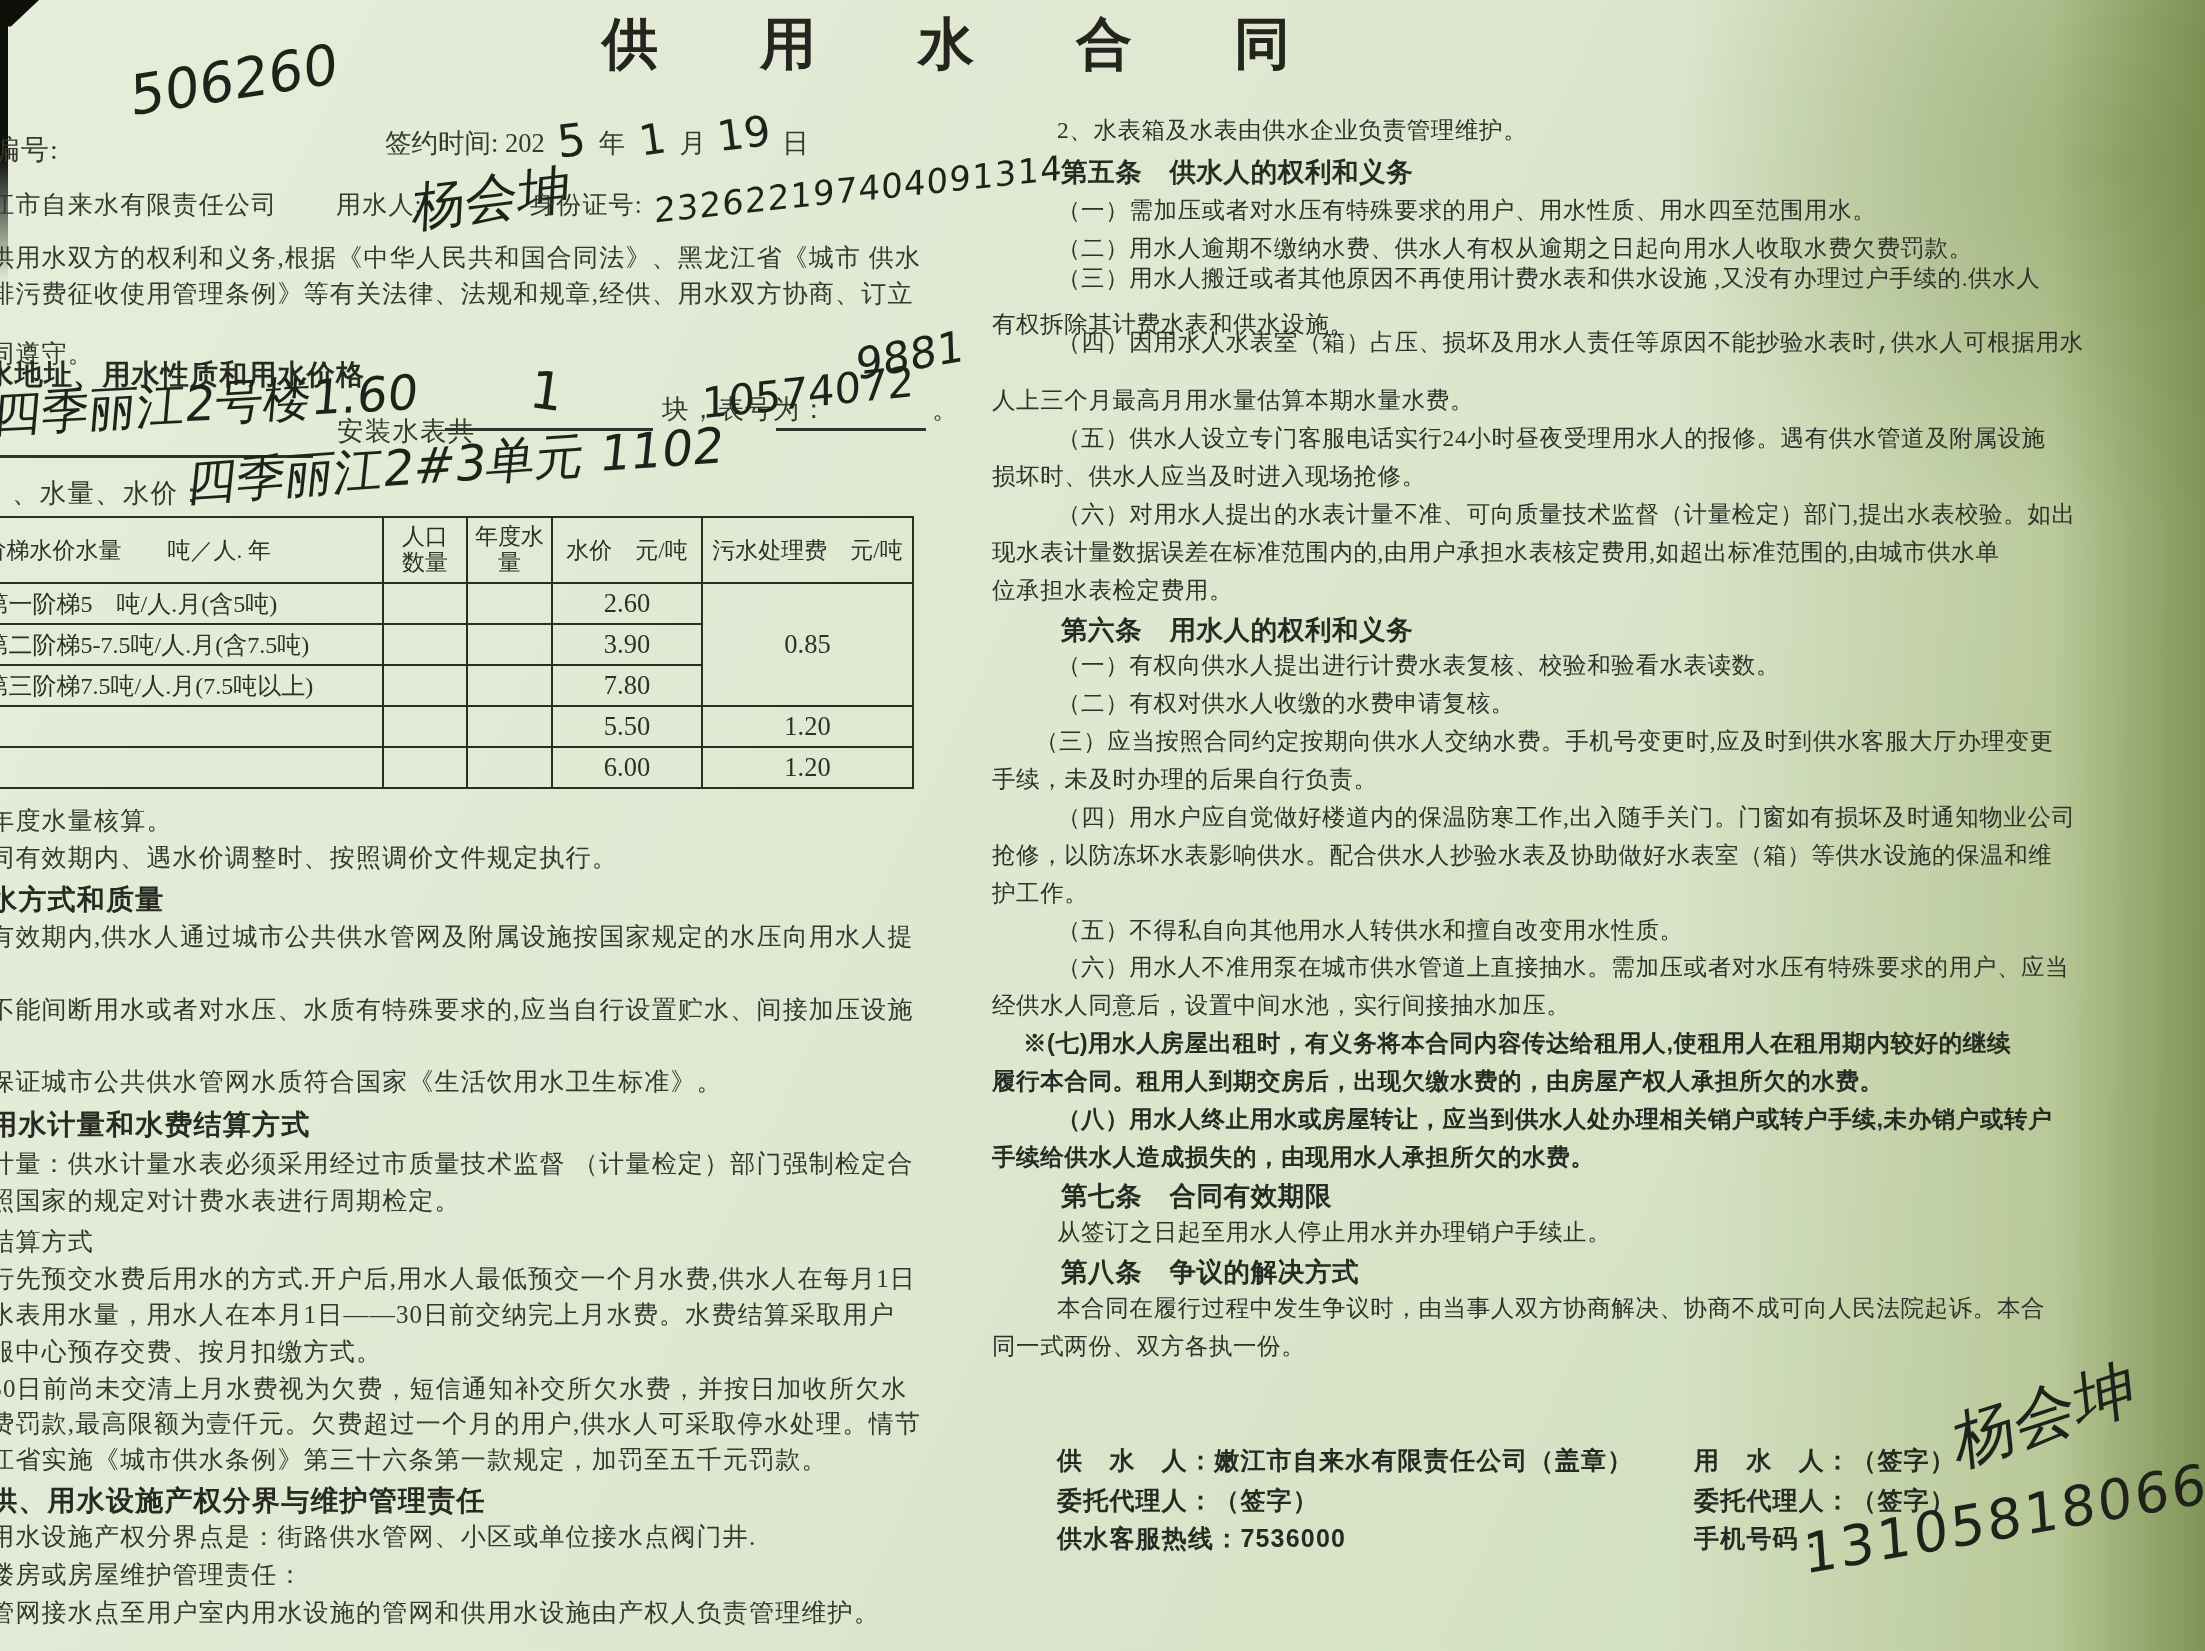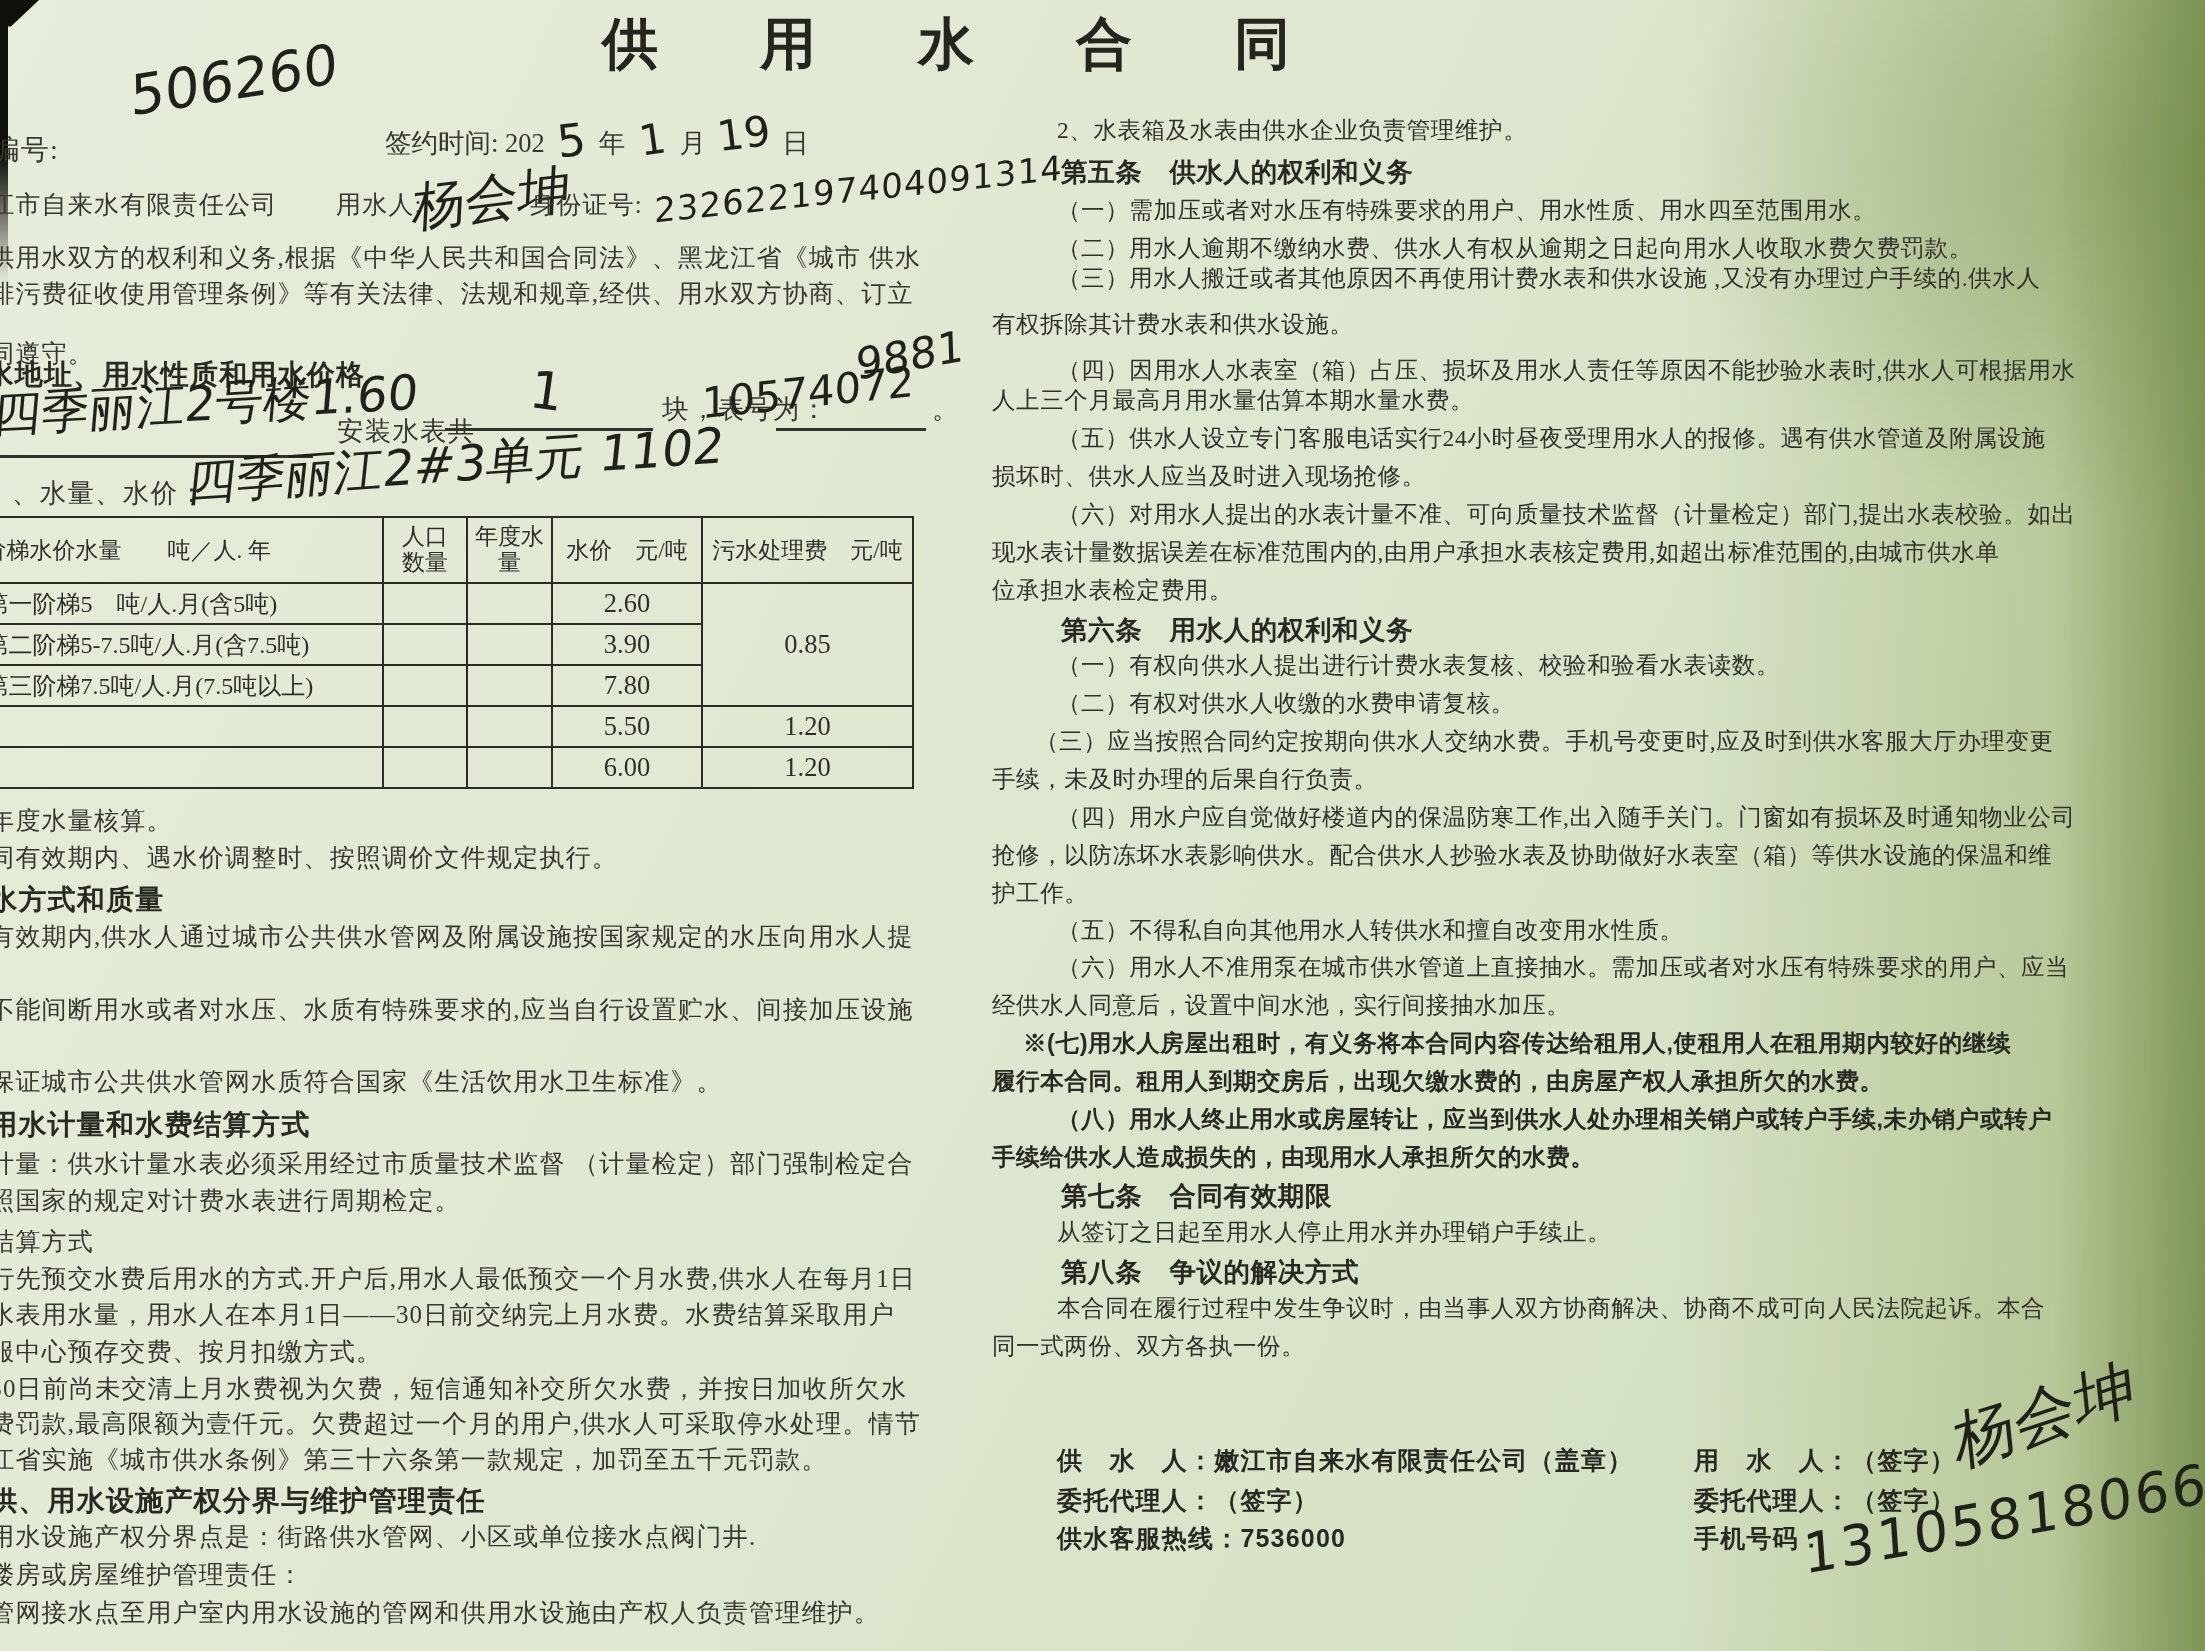--- a/index.html
+++ b/index.html
@@ -156,21 +156,21 @@
   <div class="p" style="left:-10.8px;top:1520px;">用水设施产权分界点是：街路供水管网、小区或单位接水点阀门井.</div>
   <div class="p" style="left:-10.8px;top:1558px;">楼房或房屋维护管理责任：</div>
   <div class="p" style="left:-10.8px;top:1596px;">管网接水点至用户室内用水设施的管网和供用水设施由产权人负责管理维护。</div>
 
   <div class="pr" style="left:1057px;top:114px;">2、水表箱及水表由供水企业负责管理维护。</div>
   <div class="pr hb" style="left:1061px;top:154px;font-size:26.5px;">第五条　供水人的权利和义务</div>
   <div class="pr" style="left:1057px;top:194px;">（一）需加压或者对水压有特殊要求的用户、用水性质、用水四至范围用水。</div>
   <div class="pr" style="left:1057px;top:232px;">（二）用水人逾期不缴纳水费、供水人有权从逾期之日起向用水人收取水费欠费罚款。</div>
   <div class="pr" style="left:1057px;top:262px;">（三）用水人搬迁或者其他原因不再使用计费水表和供水设施 ,又没有办理过户手续的.供水人</div>
   <div class="pr" style="left:992px;top:308px;">有权拆除其计费水表和供水设施。</div>
-  <div class="pr" style="left:1057px;top:354px;">（四）因用水人水表室（箱）占压、损坏及用水人责任等原因不能抄验水表时,供水人可根据用水</div>
+  <div class="pr" style="left:1057px;top:326px;font-family:Liberation Mono, monospace;">（四）因用水人水表室（箱）占压、损坏及用水人责任等原因不能抄验水表时,供水人可根据用水</div>
   <div class="pr" style="left:992px;top:384px;">人上三个月最高月用水量估算本期水量水费。</div>
   <div class="pr" style="left:1057px;top:422px;">（五）供水人设立专门客服电话实行24小时昼夜受理用水人的报修。遇有供水管道及附属设施</div>
   <div class="pr" style="left:992px;top:460px;">损坏时、供水人应当及时进入现场抢修。</div>
   <div class="pr" style="left:1057px;top:498px;">（六）对用水人提出的水表计量不准、可向质量技术监督（计量检定）部门,提出水表校验。如出</div>
   <div class="pr" style="left:992px;top:536px;">现水表计量数据误差在标准范围内的,由用户承担水表核定费用,如超出标准范围的,由城市供水单</div>
   <div class="pr" style="left:992px;top:574px;">位承担水表检定费用。</div>
   <div class="pr hb" style="left:1061px;top:612px;font-size:26.5px;">第六条　用水人的权利和义务</div>
   <div class="pr" style="left:1057px;top:687px;">（二）有权对供水人收缴的水费申请复核。</div>
   <div class="pr" style="left:1057px;top:649px;">（一）有权向供水人提出进行计费水表复核、校验和验看水表读数。</div>
   <div class="pr" style="left:1035px;top:725px;">（三）应当按照合同约定按期向供水人交纳水费。手机号变更时,应及时到供水客服大厅办理变更</div>

